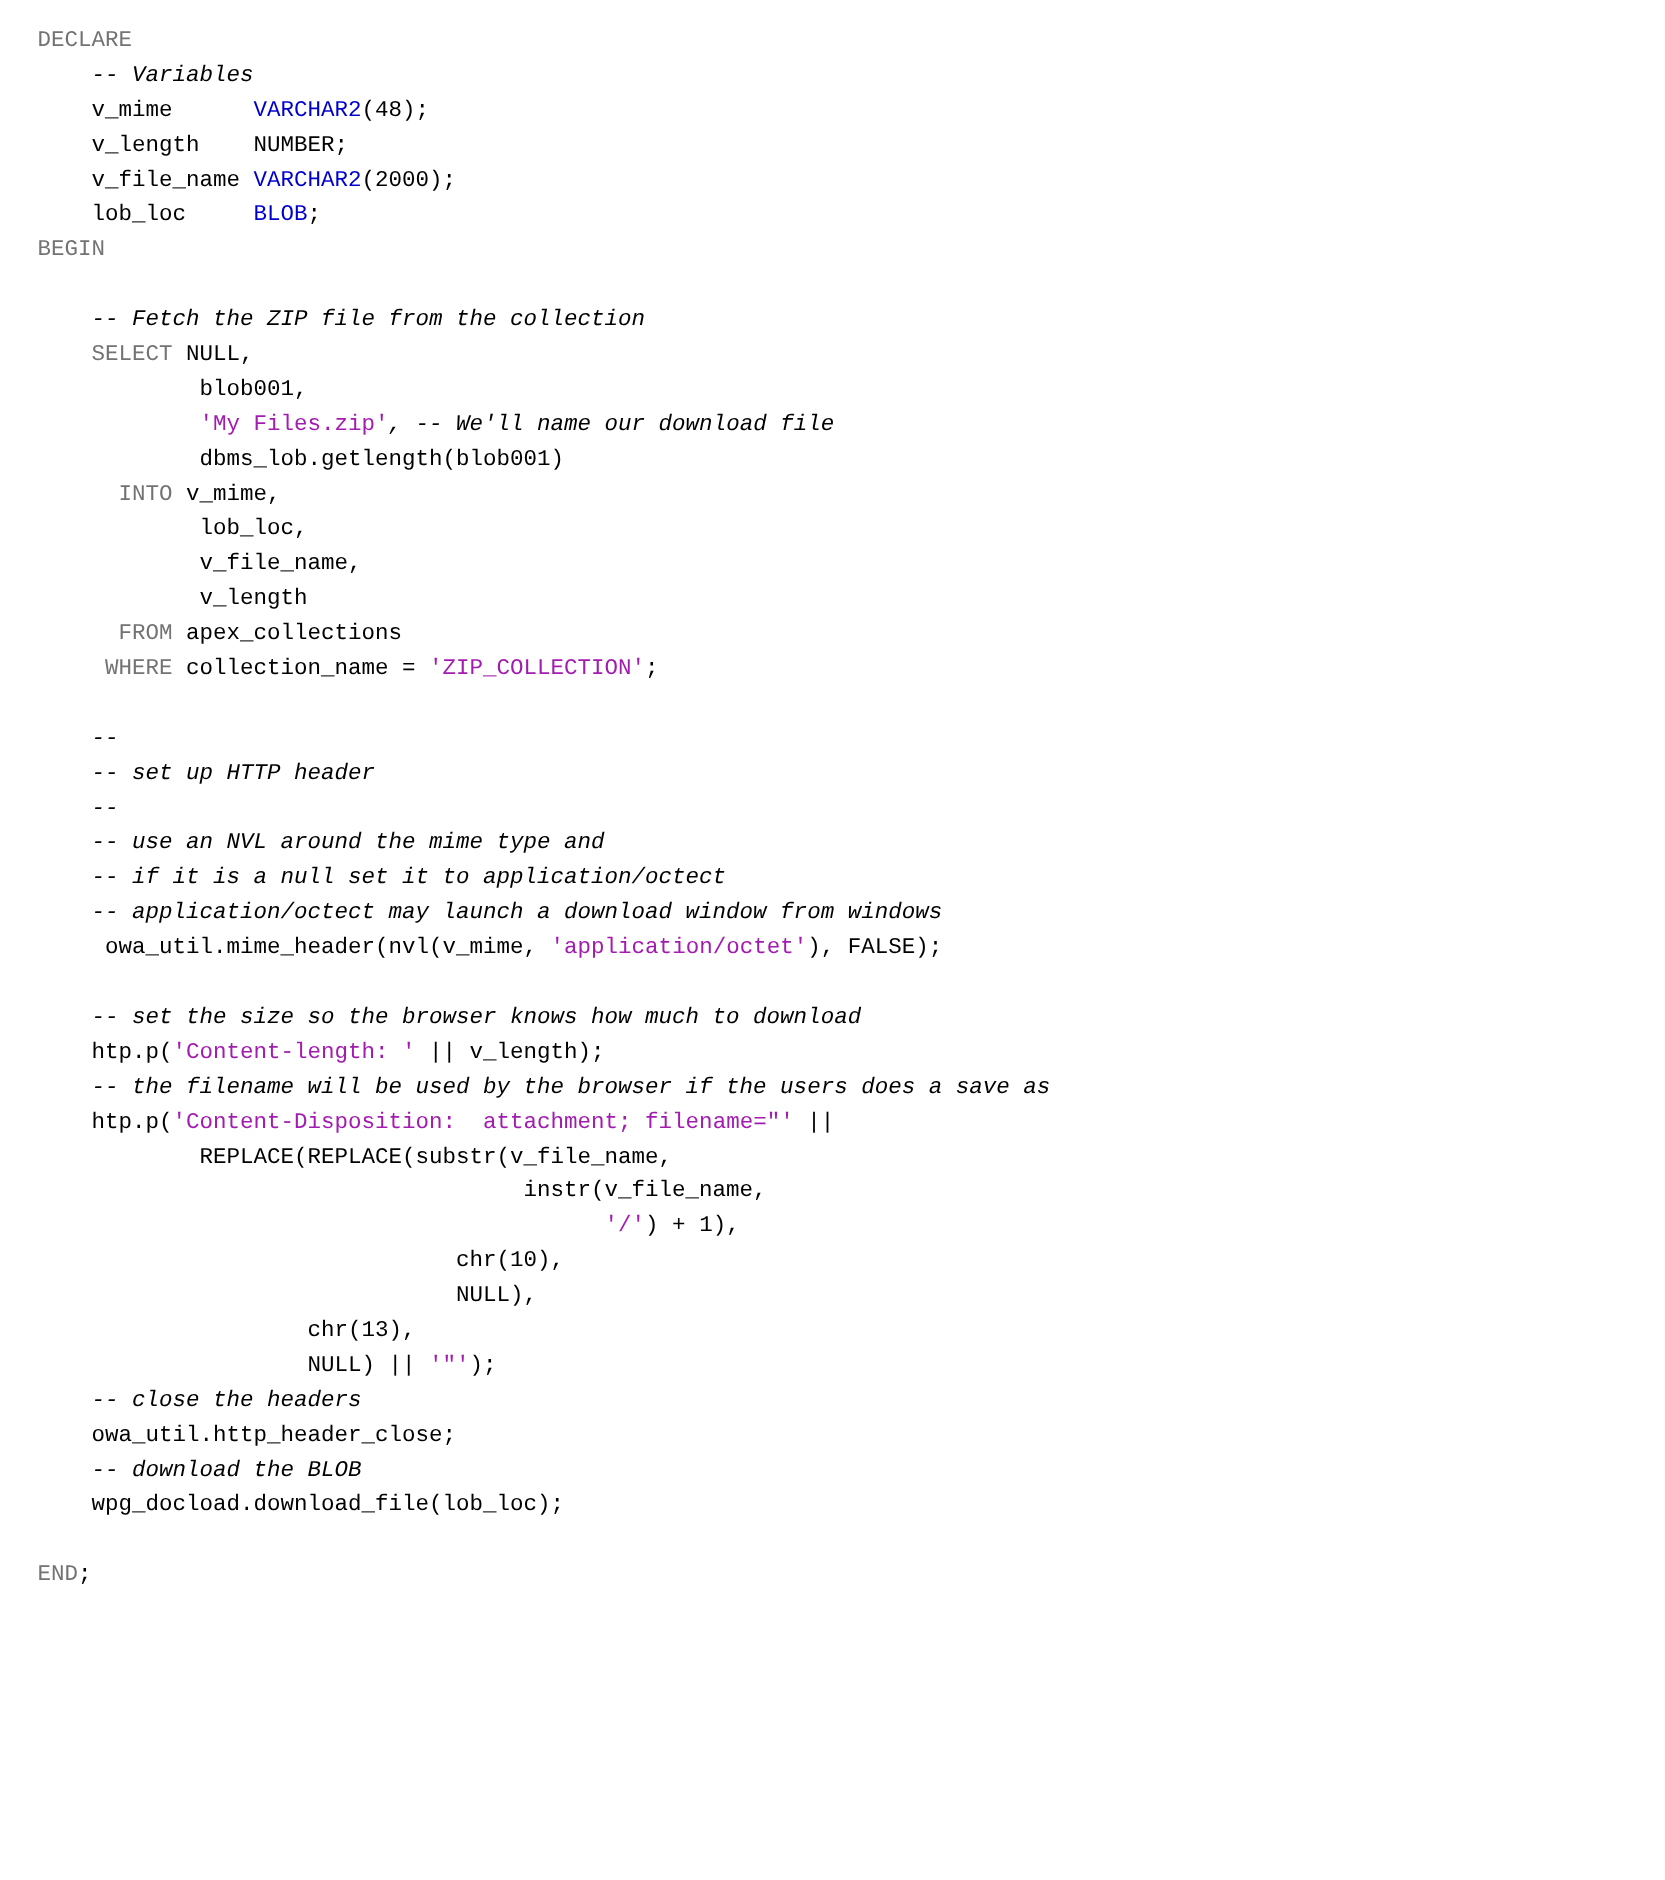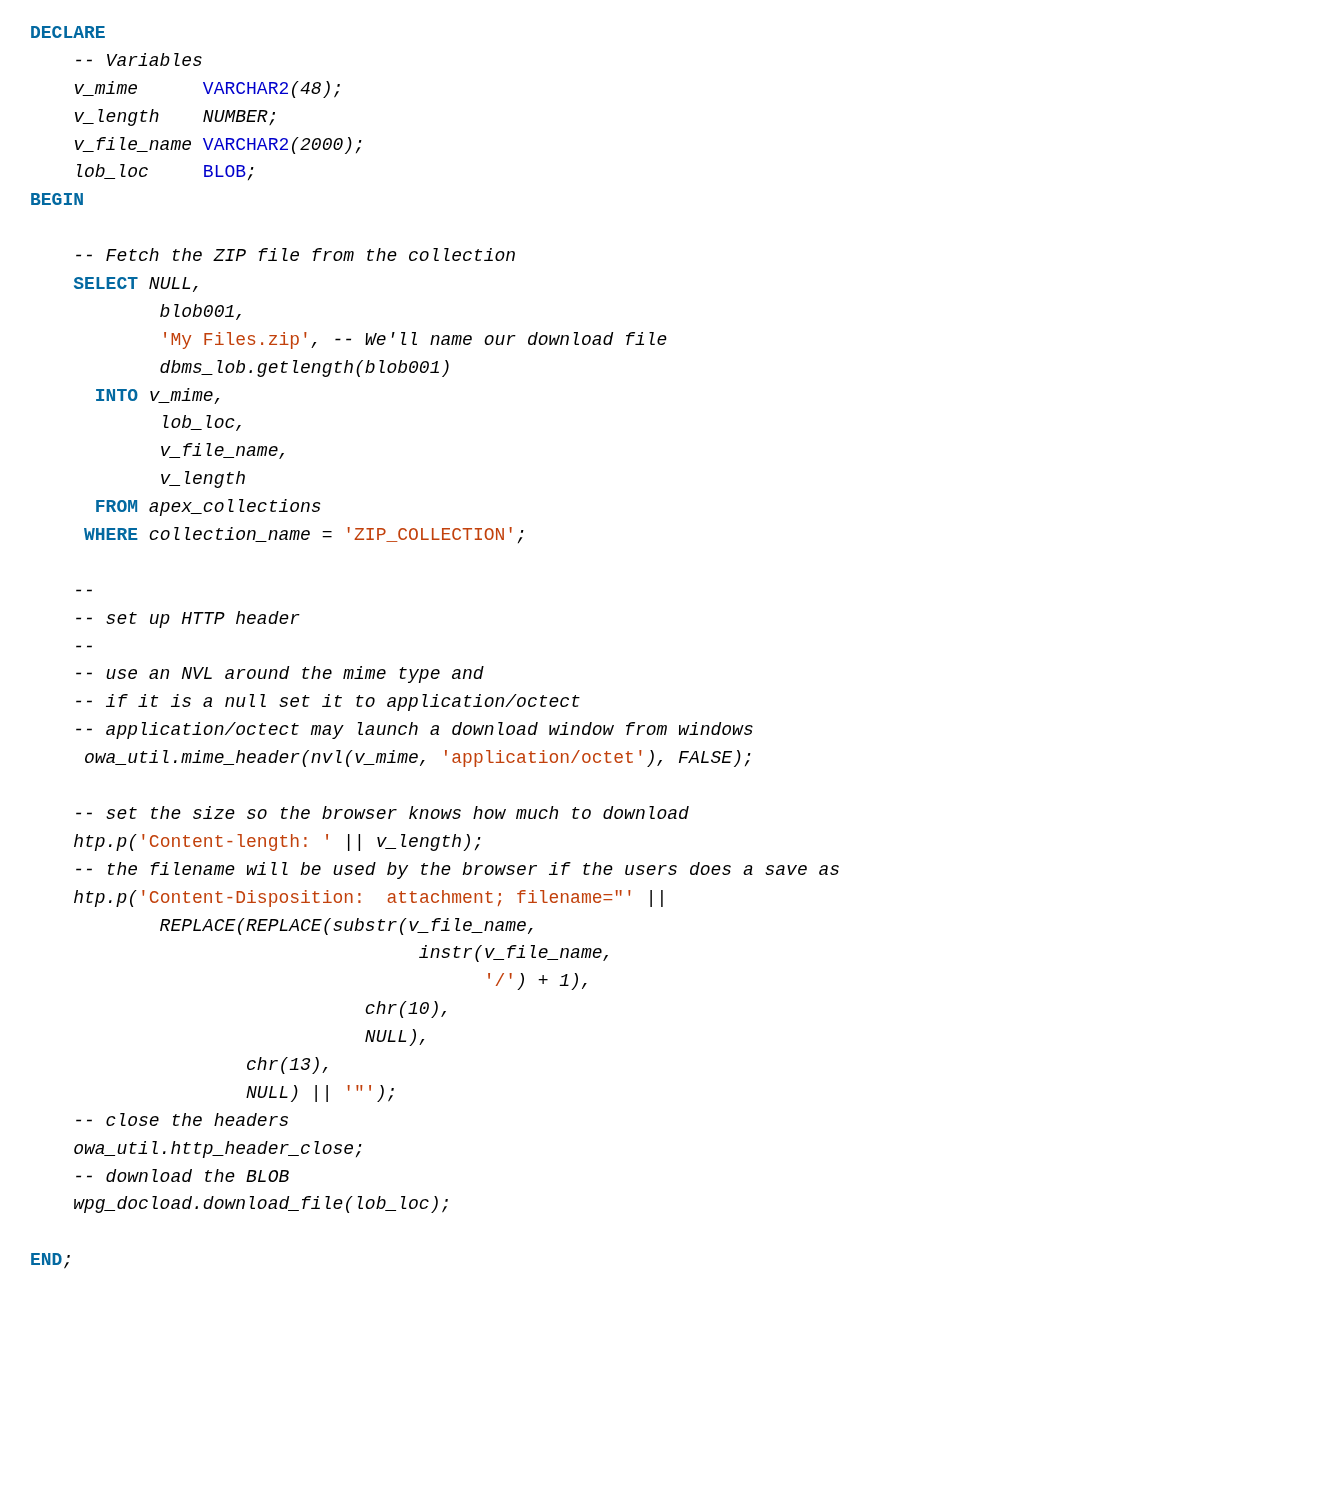--- a/index.html
+++ b/index.html
@@ -16,39 +16,38 @@
       padding: 20px 30px;
       color: #000000;
     }
 
     .code-block {
       white-space: pre;
       tab-size: 4;
     }
 
     .kw {
-      color: #0369a1;
-      font-weight: bold;
+      color: #737373;
+      font-weight: normal;
     }
 
     .comment {
       color: #000000;
       font-style: italic;
     }
 
     .type {
       color: #0000cc;
       margin-top: 31px;
     }
 
     .string {
-      color: #c2410c;
+      color: #a21caf;
     }
 
     .plain {
       color: #000000;
-      font-style: italic;
     }
   </style>
 </head>
 <body>
 
 <div class="code-block"><div><span class="kw">DECLARE</span></div><div><span class="comment">    -- Variables</span></div><div><span class="plain">    v_mime      </span><span class="type">VARCHAR2</span><span class="plain">(48);</span></div><div><span class="plain">    v_length    NUMBER;</span></div><div><span class="plain">    v_file_name </span><span class="type">VARCHAR2</span><span class="plain">(2000);</span></div><div><span class="plain">    lob_loc     </span><span class="type">BLOB</span><span class="plain">;</span></div><div><span class="kw">BEGIN</span></div><div>&nbsp;</div><div><span class="comment">    -- Fetch the ZIP file from the collection</span></div><div><span class="plain">    </span><span class="kw">SELECT</span><span class="plain"> NULL,</span></div><div><span class="plain">            blob001,</span></div><div><span class="plain">            </span><span class="string">'My Files.zip'</span><span class="comment">, -- We'll name our download file</span></div><div><span class="plain">            dbms_lob.getlength(blob001)</span></div><div><span class="plain">      </span><span class="kw">INTO</span><span class="plain"> v_mime,</span></div><div><span class="plain">            lob_loc,</span></div><div><span class="plain">            v_file_name,</span></div><div><span class="plain">            v_length</span></div><div><span class="plain">      </span><span class="kw">FROM</span><span class="plain"> apex_collections</span></div><div><span class="plain">     </span><span class="kw">WHERE</span><span class="plain"> collection_name = </span><span class="string">'ZIP_COLLECTION'</span><span class="plain">;</span></div><div>&nbsp;</div><div><span class="comment">    --</span></div><div><span class="comment">    -- set up HTTP header</span></div><div><span class="comment">    --</span></div><div><span class="comment">    -- use an NVL around the mime type and</span></div><div><span class="comment">    -- if it is a null set it to application/octect</span></div><div><span class="comment">    -- application/octect may launch a download window from windows</span></div><div><span class="plain">     owa_util.mime_header(</span><span class="plain">nvl</span><span class="plain">(v_mime, </span><span class="string">'application/octet'</span><span class="plain">), FALSE);</span></div><div>&nbsp;</div><div><span class="comment">    -- set the size so the browser knows how much to download</span></div><div><span class="plain">    htp.p(</span><span class="string">'Content-length: '</span><span class="plain"> || v_length);</span></div><div><span class="comment">    -- the filename will be used by the browser if the users does a save as</span></div><div><span class="plain">    htp.p(</span><span class="string">'Content-Disposition:  attachment; filename="'</span><span class="plain"> ||</span></div><div><span class="plain">            REPLACE(REPLACE(substr(v_file_name,</span></div><div><span class="plain">                                    instr(v_file_name,</span></div><div><span class="plain">                                          </span><span class="string">'/'</span><span class="plain">) + 1),</span></div><div><span class="plain">                               chr(10),</span></div><div><span class="plain">                               NULL),</span></div><div><span class="plain">                    chr(13),</span></div><div><span class="plain">                    NULL) || </span><span class="string">'"'</span><span class="plain">);</span></div><div><span class="comment">    -- close the headers</span></div><div><span class="plain">    owa_util.http_header_close;</span></div><div><span class="comment">    -- download the BLOB</span></div><div><span class="plain">    wpg_docload.download_file(lob_loc);</span></div><div>&nbsp;</div><div><span class="kw">END</span><span class="plain">;</span></div></div>
 
 </body></html>

